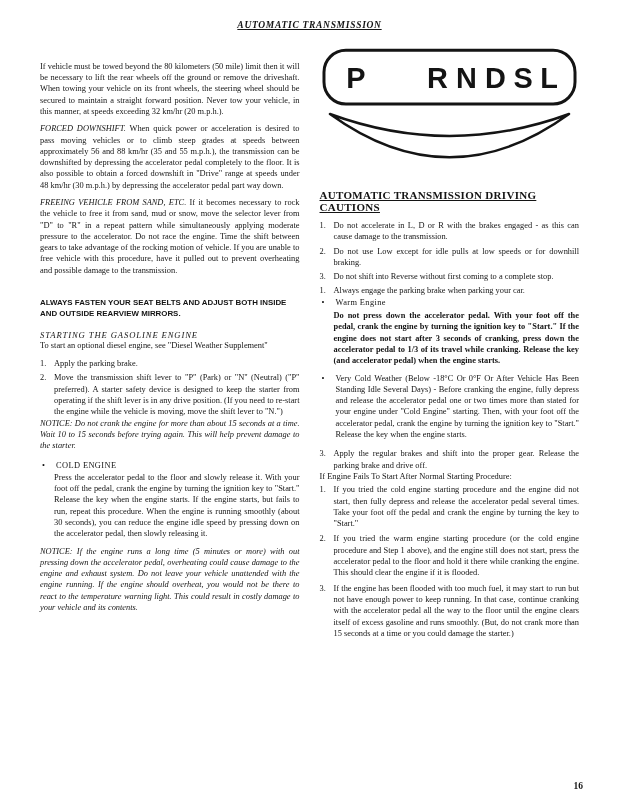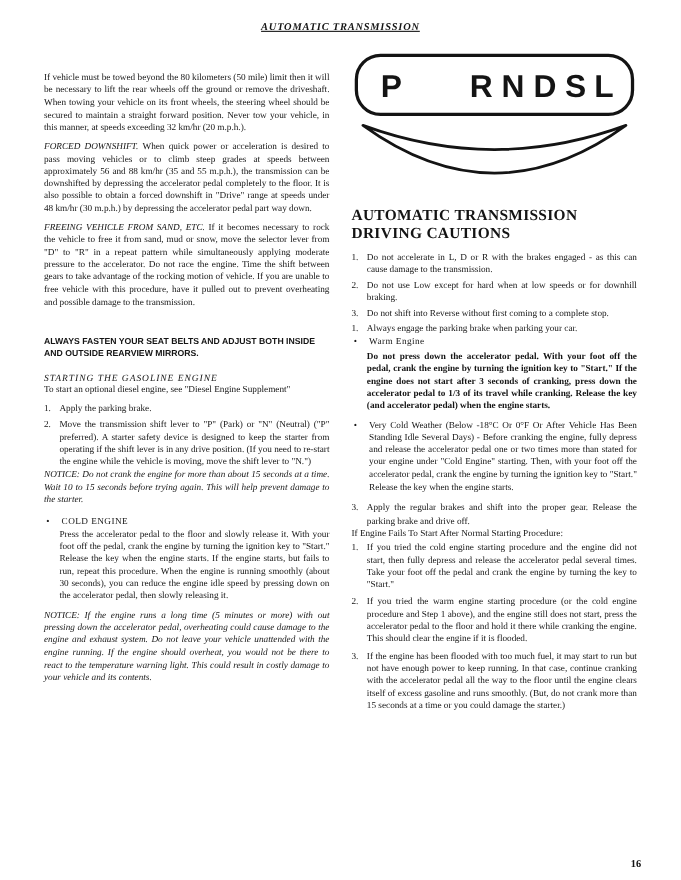--- a/index.html
+++ b/index.html
@@ -31,22 +31,23 @@
   }
   p.body{margin:0 0 6px 0;text-align:justify;}
   .lead{font-style:italic;}
   .notice{font-style:italic;}
   
   .gear-wrap{width:100%;}
   .gear-wrap svg{display:block;width:259px;height:135px;}
   .caution-caption{
     margin-top:8px;
     font-weight:bold;
-    font-size:14px;
+    font-size:11px;
     letter-spacing:.3px;
+    text-decoration:underline;
   }
   .list{margin-top:7px;display:flex;flex-direction:column;gap:3px;}
   .li{display:flex;}
   .num{width:14px;flex:none;}
   .litext{flex:1;text-align:justify;}
   .gu-heading{
     margin:14px 0 10px 0;
     text-align:center;
     font-family:"Liberation Sans", sans-serif;
     font-style:italic;
@@ -112,21 +113,21 @@
           </svg>
         </div>
         <div class="caution-caption">AUTOMATIC TRANSMISSION DRIVING CAUTIONS</div>
         <div class="list">
           <div class="li">
             <span class="num">1.</span>
             <span class="litext">Do not accelerate in L, D or R with the brakes engaged - as this can cause damage to the transmission.</span>
           </div>
           <div class="li">
             <span class="num">2.</span>
-            <span class="litext">Do not use Low except for hard when at low speeds or for downhill braking.</span>
+            <span class="litext">Do not use Low except for idle pulls at low speeds or for downhill braking.</span>
           </div>
           <div class="li">
             <span class="num">3.</span>
             <span class="litext">Do not shift into Reverse without first coming to a complete stop.</span>
           </div>
           <div class="li">
             <span class="num">1.</span>
             <span class="litext">Always engage the parking brake when parking your car.</span>
           </div>
         </div>
@@ -134,21 +135,21 @@
     </div>
 
 
     <div class="cols">
 
       <div class="col">
         <div class="seatbelts">ALWAYS FASTEN YOUR SEAT BELTS AND ADJUST BOTH INSIDE AND OUTSIDE REARVIEW MIRRORS.</div>
 
         <div class="sub-heading">STARTING THE GASOLINE ENGINE</div>
 
-        <p class="body mt8">To start an optional diesel engine, see "Diesel Engine Supplement"</p>
+        <p class="body mt8">To start an optional diesel engine, see "Diesel Weather Supplement"</p>
 
         <div class="list">
           <div class="li">
             <span class="num">1.</span>
             <span class="litext">Apply the parking brake.</span>
           </div>
           <div class="li">
             <span class="num">2.</span>
             <span class="litext">Move the transmission shift lever to "P" (Park) or "N" (Neutral) ("P" preferred). A starter safety device is designed to keep the starter from operating if the shift lever is in any drive position. (If you need to re-start the engine while the vehicle is moving, move the shift lever to "N.")</span>
           </div>

